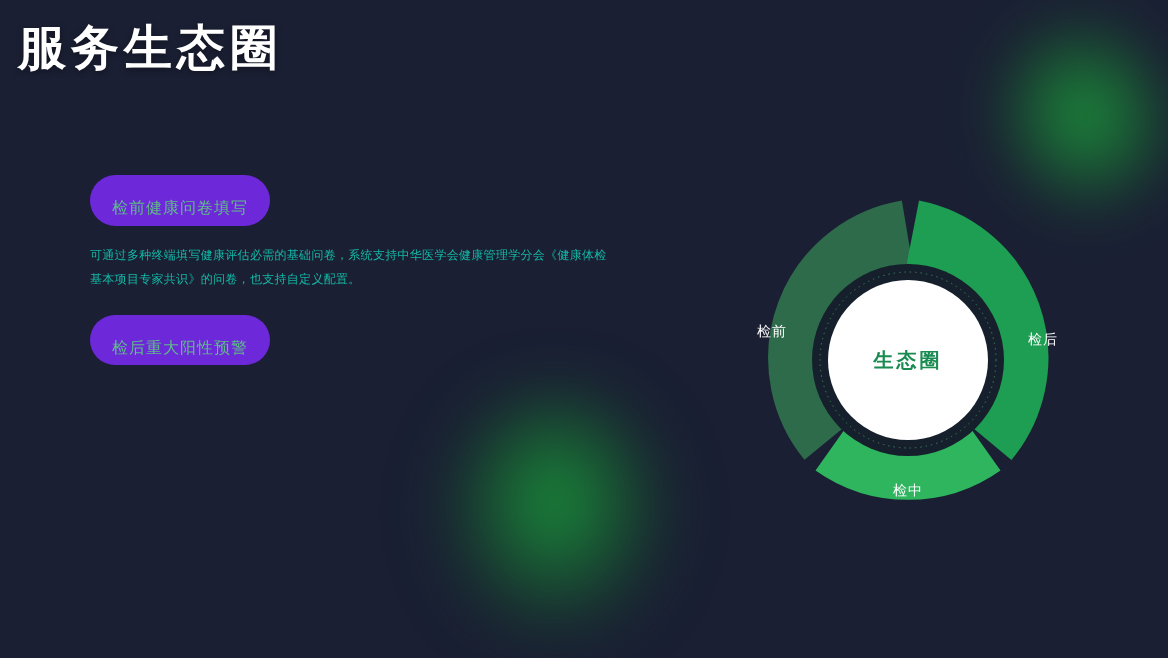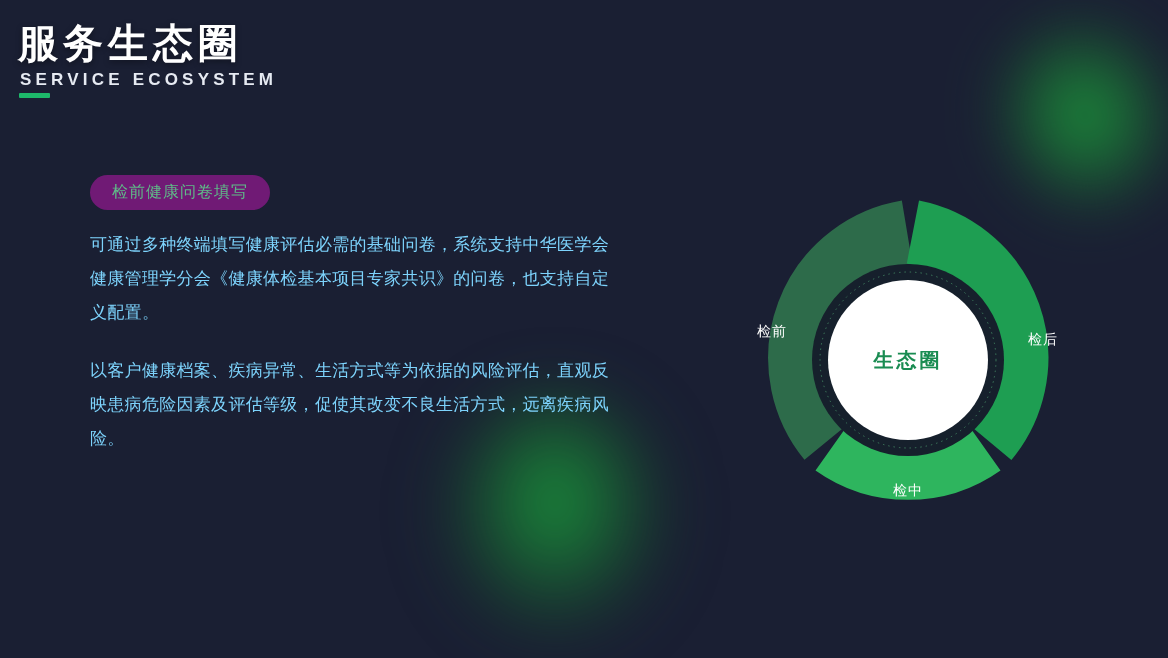--- a/index.html
+++ b/index.html
@@ -50,21 +50,21 @@
   }
 
   
   .logo-block {
     position: absolute;
     left: 18px;
     top: 20px;
     z-index: 3;
   }
   .logo-cn {
-    font-size: 40px;
+    font-size: 48px;
     font-weight: bold;
     letter-spacing: 5px;
     color: #ffffff;
     line-height: 1.15;
     font-family: "DejaVu Sans", "Liberation Sans", sans-serif;
     text-shadow: 0 2px 6px rgba(0,0,0,0.4);
   }
   .logo-en-wrap {
     position: relative;
     margin-top: 4px;
@@ -93,33 +93,33 @@
     left: 90px;
     top: 175px;
     width: 525px;
     z-index: 3;
   }
   .section { margin-bottom: 24px; }
   .section:last-child { margin-bottom: 0; }
 
   .pill {
     display: inline-block;
-    background: #701a75;
+    background: #6d28d9;
     color: #5fbb88;
     font-size: 16px;
     letter-spacing: 1px;
-    padding: 8px 22px 9px 22px;
+    padding: 24px 22px 9px 22px;
     border-radius: 999px;
     font-family: "DejaVu Sans", "Liberation Sans", sans-serif;
     line-height: 1.1;
   }
   .section-body {
     margin-top: 17px;
-    color: #7dd3fc;
-    font-size: 17px;
+    color: #14b8a6;
+    font-size: 12px;
     line-height: 2.0;
     letter-spacing: 0.3px;
     font-family: "DejaVu Sans", "Liberation Sans", sans-serif;
   }
 
   
   .donut-wrap {
     position: absolute;
     left: 748px;
     top: 200px;
@@ -156,38 +156,34 @@
   }
 </style>
 </head>
 <body style="background: rgb(26, 31, 51);">
 
 <div class="glow glow-tr"></div>
 <div class="glow glow-mid"></div>
 
 <div class="logo-block">
   <div class="logo-cn">服务生态圈</div>
-  <div class="logo-en-wrap">
-    <div class="logo-en">SERVICE ECOSYSTEM</div>
-    <div class="logo-accent" style="background: rgb(29, 184, 106);"></div>
-  </div>
 </div>
 
 <div class="content">
 
   <div class="section">
     <div class="pill">检前健康问卷填写</div>
     <div class="section-body">可通过多种终端填写健康评估必需的基础问卷，系统支持中华医学会健康管理学分会《健康体检基本项目专家共识》的问卷，也支持自定义配置。</div>
   </div>
 
   <div class="section">
-    <div class="section-body">以客户健康档案、疾病异常、生活方式等为依据的风险评估，直观反映患病危险因素及评估等级，促使其改变不良生活方式，远离疾病风险。</div>
   </div>
 
   <div class="section">
+    <div class="pill">检后重大阳性预警</div>
   </div>
 
 </div>
 
 <div class="donut-wrap">
   <svg width="320" height="320" viewBox="0 0 320 320">
 
     <path id="seg-pre" fill="none" stroke-width="64" stroke-linecap="butt" d="M 159.1 32.0 A 128 128 0 0 0 81.2 239.5" stroke="#2d6b4a"></path>
 
     <path id="seg-post" fill="none" stroke-width="64" stroke-linecap="butt" d="M 164.9 32.0 A 128 128 0 0 1 238.8 239.5" stroke="#1e9e52"></path>

